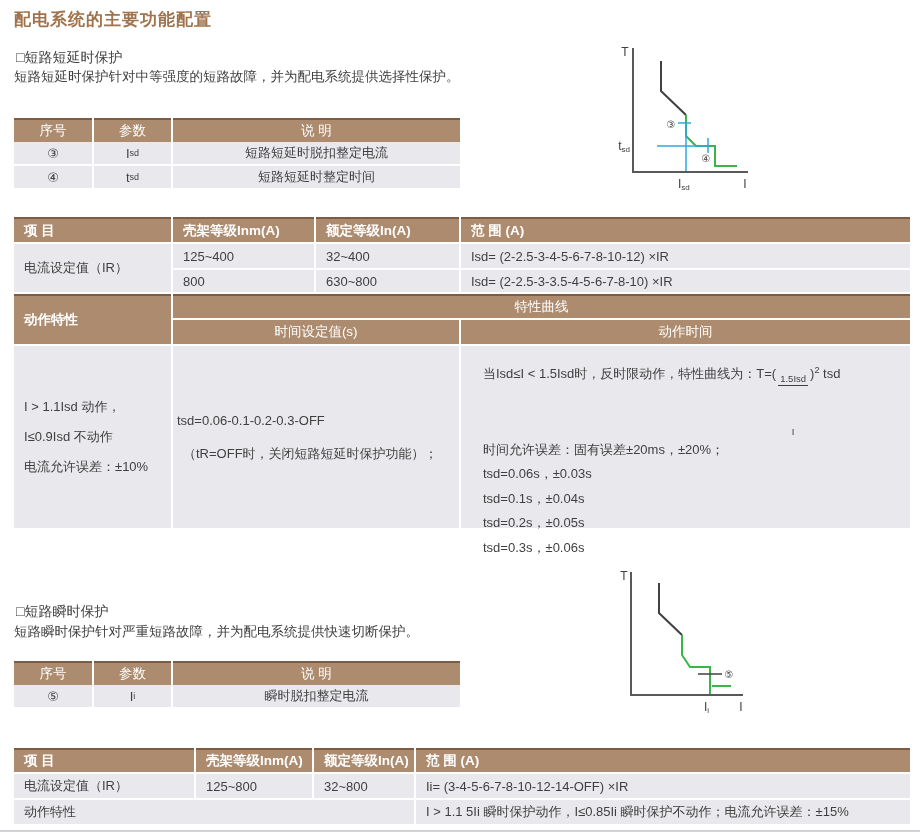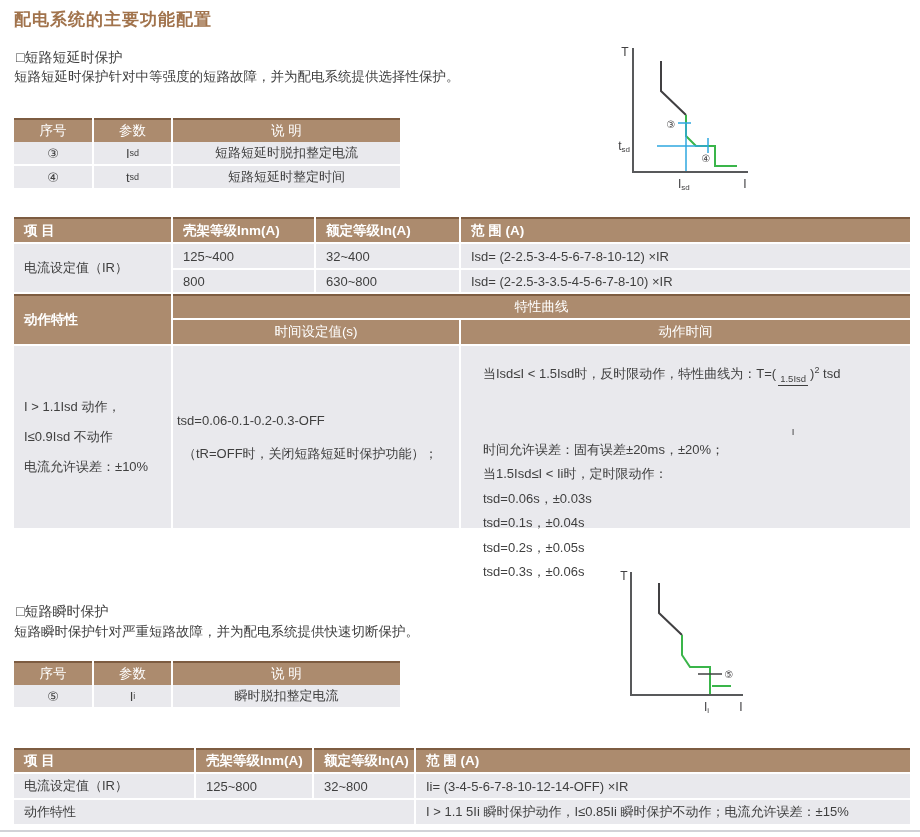--- a/index.html
+++ b/index.html
@@ -20,21 +20,21 @@
     background:#ac8b6e; color:#ffffff; border-top:2px solid #7d5c41;
     display:flex; align-items:center; font-size:13.5px;
   }
   .hc.center { justify-content:center; }
   .hc.padl { padding-left:10px;font-weight:bold; }
   .gc { background:#e9e9ed; display:flex; align-items:center; }
   .gc.center { justify-content:center; }
   .gc.padl { padding-left:10px; }
 
   
-  .ptable { width:386px; grid-template-columns:78px 77px 1fr; grid-auto-rows:22px; }
+  .ptable { width:446px; grid-template-columns:78px 77px 1fr; grid-auto-rows:22px; }
   .ptable .hc { height:24px; }
 
   
   .btable2 { width:896px; grid-template-columns:157px 141px 143px 1fr; }
   .btable4 { width:896px; grid-template-columns:180px 116px 100px 1fr; }
   .brown-span { background:#ac8b6e; color:#ffffff; border-top:2px solid #7d5c41; }
 
   .cell-lines { display:flex; flex-direction:column; justify-content:center; align-items:flex-start; }
   .act-cell div { line-height:30px; }
   .time-cell div { line-height:33px; }
@@ -125,21 +125,20 @@
     <div class="indent">（tR=OFF时，关闭短路短延时保护功能）；</div>
   </div>
   <div class="gc atime-cell">
     <div>
       <span>当Isd≤I &lt; 1.5Isd时，反时限动作，特性曲线为：T=(</span><span class="frac">
           <span class="fn">1.5Isd</span>
           <span class="fd">I</span>
         </span><span>)</span><sup class="e">2</sup><span> </span><span>tsd</span>
     </div>
     <div>时间允许误差：固有误差±20ms，±20%；</div>
-    <div>当1.5Isd≤I &lt; Ii时，定时限动作：</div>
     <div>tsd=0.06s，±0.03s</div>
     <div>tsd=0.1s，±0.04s</div>
     <div>tsd=0.2s，±0.05s</div>
     <div>tsd=0.3s，±0.06s</div>
   </div>
 </div>
 
 <div class="abs sec-head" style="top:603px">□短路瞬时保护</div>
 <div class="abs sec-desc" style="top:623px">短路瞬时保护针对严重短路故障，并为配电系统提供快速切断保护。</div>
 

